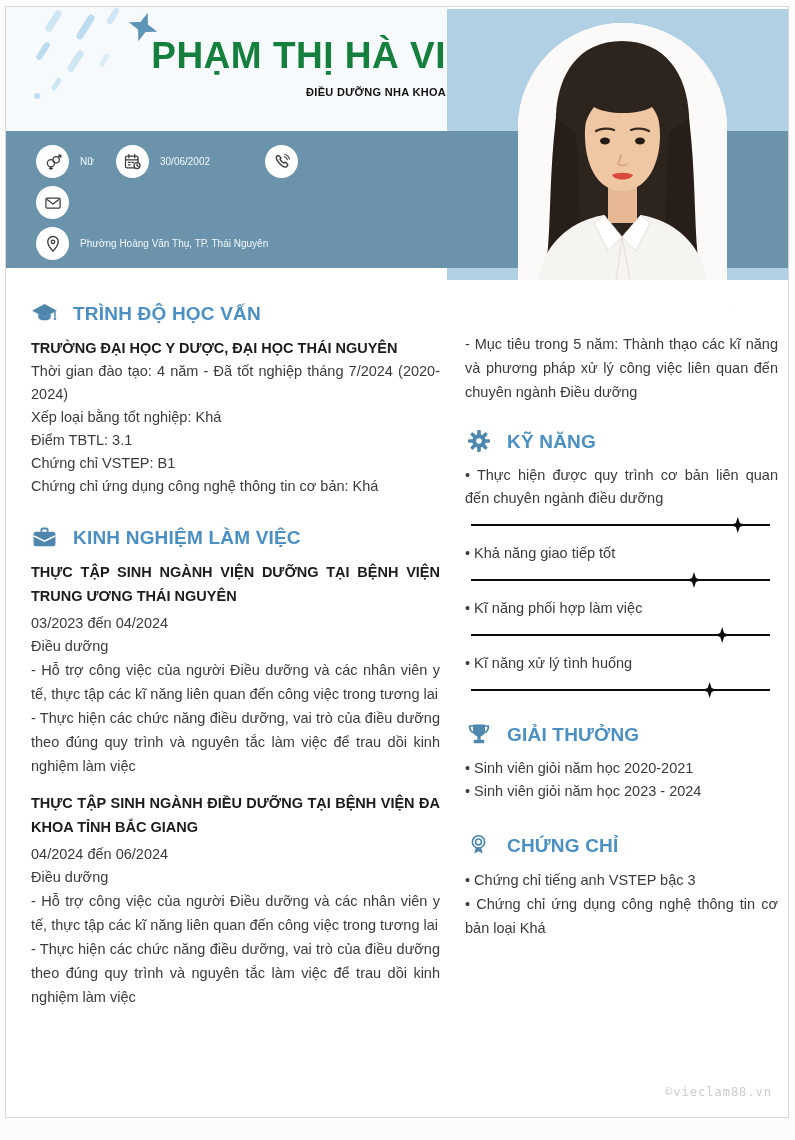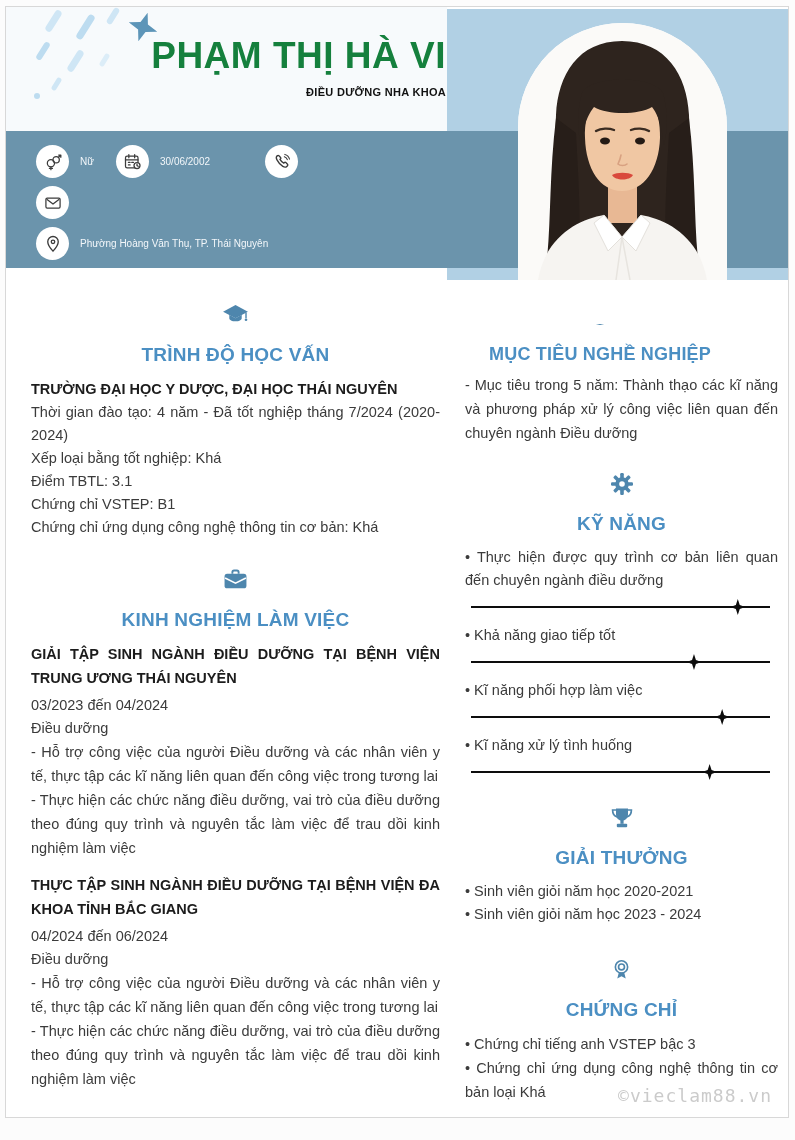--- a/index.html
+++ b/index.html
@@ -30,21 +30,21 @@
   .c-circle svg { width:20px; height:20px; }
 
   .photo-card { position:absolute; left:512px; top:16px; width:209px; height:257px;
                 background:#ffffff; border-radius:105px 105px 0 0; overflow:hidden; }
 
   
   .col { position:absolute; top:294px; color:#3b3b3b; font-size:14.5px; line-height:23px; }
   .col-left { left:25px; width:409px; }
   .col-right { left:459px; width:313px; }
 
-  .sec-heading { display:flex; align-items:center; gap:15px; margin-bottom:11px;flex-direction:column; }
+  .sec-heading { display:flex; align-items:center; gap:15px; margin-bottom:11px; }
   .sec-heading .sec-icon { width:27px; height:24px; display:flex; align-items:center; justify-content:center; flex:0 0 27px; }
   .sec-heading .sec-label { font-size:19px; font-weight:700; color:#4b8fc3; letter-spacing:.2px; }
 
   .bold-title { font-weight:700; color:#1c1c1c; text-align:justify; line-height:24px; }
   .body-line { text-align:justify; }
   .para { text-align:justify; line-height:24px; }
 
   .edu-block { margin-bottom:27px; }
   .job { margin-top:3px; }
   .job + .job { margin-top:13px; }
@@ -61,21 +61,21 @@
   .skill-label { text-align:justify; }
   .skill-meter { position:relative; height:17px; margin:6px 0 9px 0; }
   .skill-line { position:absolute; left:6px; right:8px; top:8px; height:2px; background:#0d0d0d; }
   .skill-diamond { position:absolute; top:1px; width:15px; height:16px; background:#0d0d0d;
     clip-path:polygon(50% 0,63% 37%,100% 50%,63% 63%,50% 100%,37% 63%,0 50%,37% 37%); }
 
   .awards { margin-bottom:30px; }
   .list-line { line-height:23px; }
 
   .watermark { position:absolute; right:16px; top:1078px; font-family:"DejaVu Sans Mono", monospace;
-               font-size:18px; color:#cbcbcb; letter-spacing:1px; }
+               font-size:12px; color:#cbcbcb; letter-spacing:1px; }
 </style>
 </head>
 <body>
 
 <div id="canvas">
   <div class="page">
 
     <div class="header-bg"></div>
     <div class="blue-block"></div>
     <div class="contact-band"></div>
@@ -196,21 +196,21 @@
             <svg viewBox="0 0 24 22" width="25" height="23">
               <rect x="1.5" y="5.5" width="21" height="14" rx="2.5" fill="#4e86ad"></rect>
               <path d="M9 5.5V4a1.6 1.6 0 0 1 1.6-1.6h2.8A1.6 1.6 0 0 1 15 4v1.5" fill="none" stroke="#4e86ad" stroke-width="1.8"></path>
               <path d="M2 9.5l10 5 10-5" stroke="#ffffff" stroke-width="1.5" fill="none"></path>
             </svg>
           </span>
           <span class="sec-label">KINH NGHIỆM LÀM VIỆC</span>
         </div>
 
         <div class="job">
-          <div class="bold-title">GIẢI TẬP SINH NGÀNH ĐIỀU DƯỠNG TẠI BỆNH VIỆN TRUNG ƯƠNG THÁI NGUYÊN</div>
+          <div class="bold-title">THỰC TẬP SINH NGÀNH VIỆN DƯỠNG TẠI BỆNH VIỆN TRUNG ƯƠNG THÁI NGUYÊN</div>
           <div class="body-line">03/2023 đến 04/2024</div>
           <div class="body-line">Điều dưỡng</div>
           <div class="para">- Hỗ trợ công việc của người Điều dưỡng và các nhân viên y tế, thực tập các kĩ năng liên quan đến công việc trong tương lai</div>
           <div class="para">- Thực hiện các chức năng điều dưỡng, vai trò của điều dưỡng theo đúng quy trình và nguyên tắc làm việc để trau dồi kinh nghiệm làm việc</div>
         </div>
 
         <div class="job">
           <div class="bold-title">THỰC TẬP SINH NGÀNH ĐIỀU DƯỠNG TẠI BỆNH VIỆN ĐA KHOA TỈNH BẮC GIANG</div>
           <div class="body-line">04/2024 đến 06/2024</div>
           <div class="body-line">Điều dưỡng</div>

